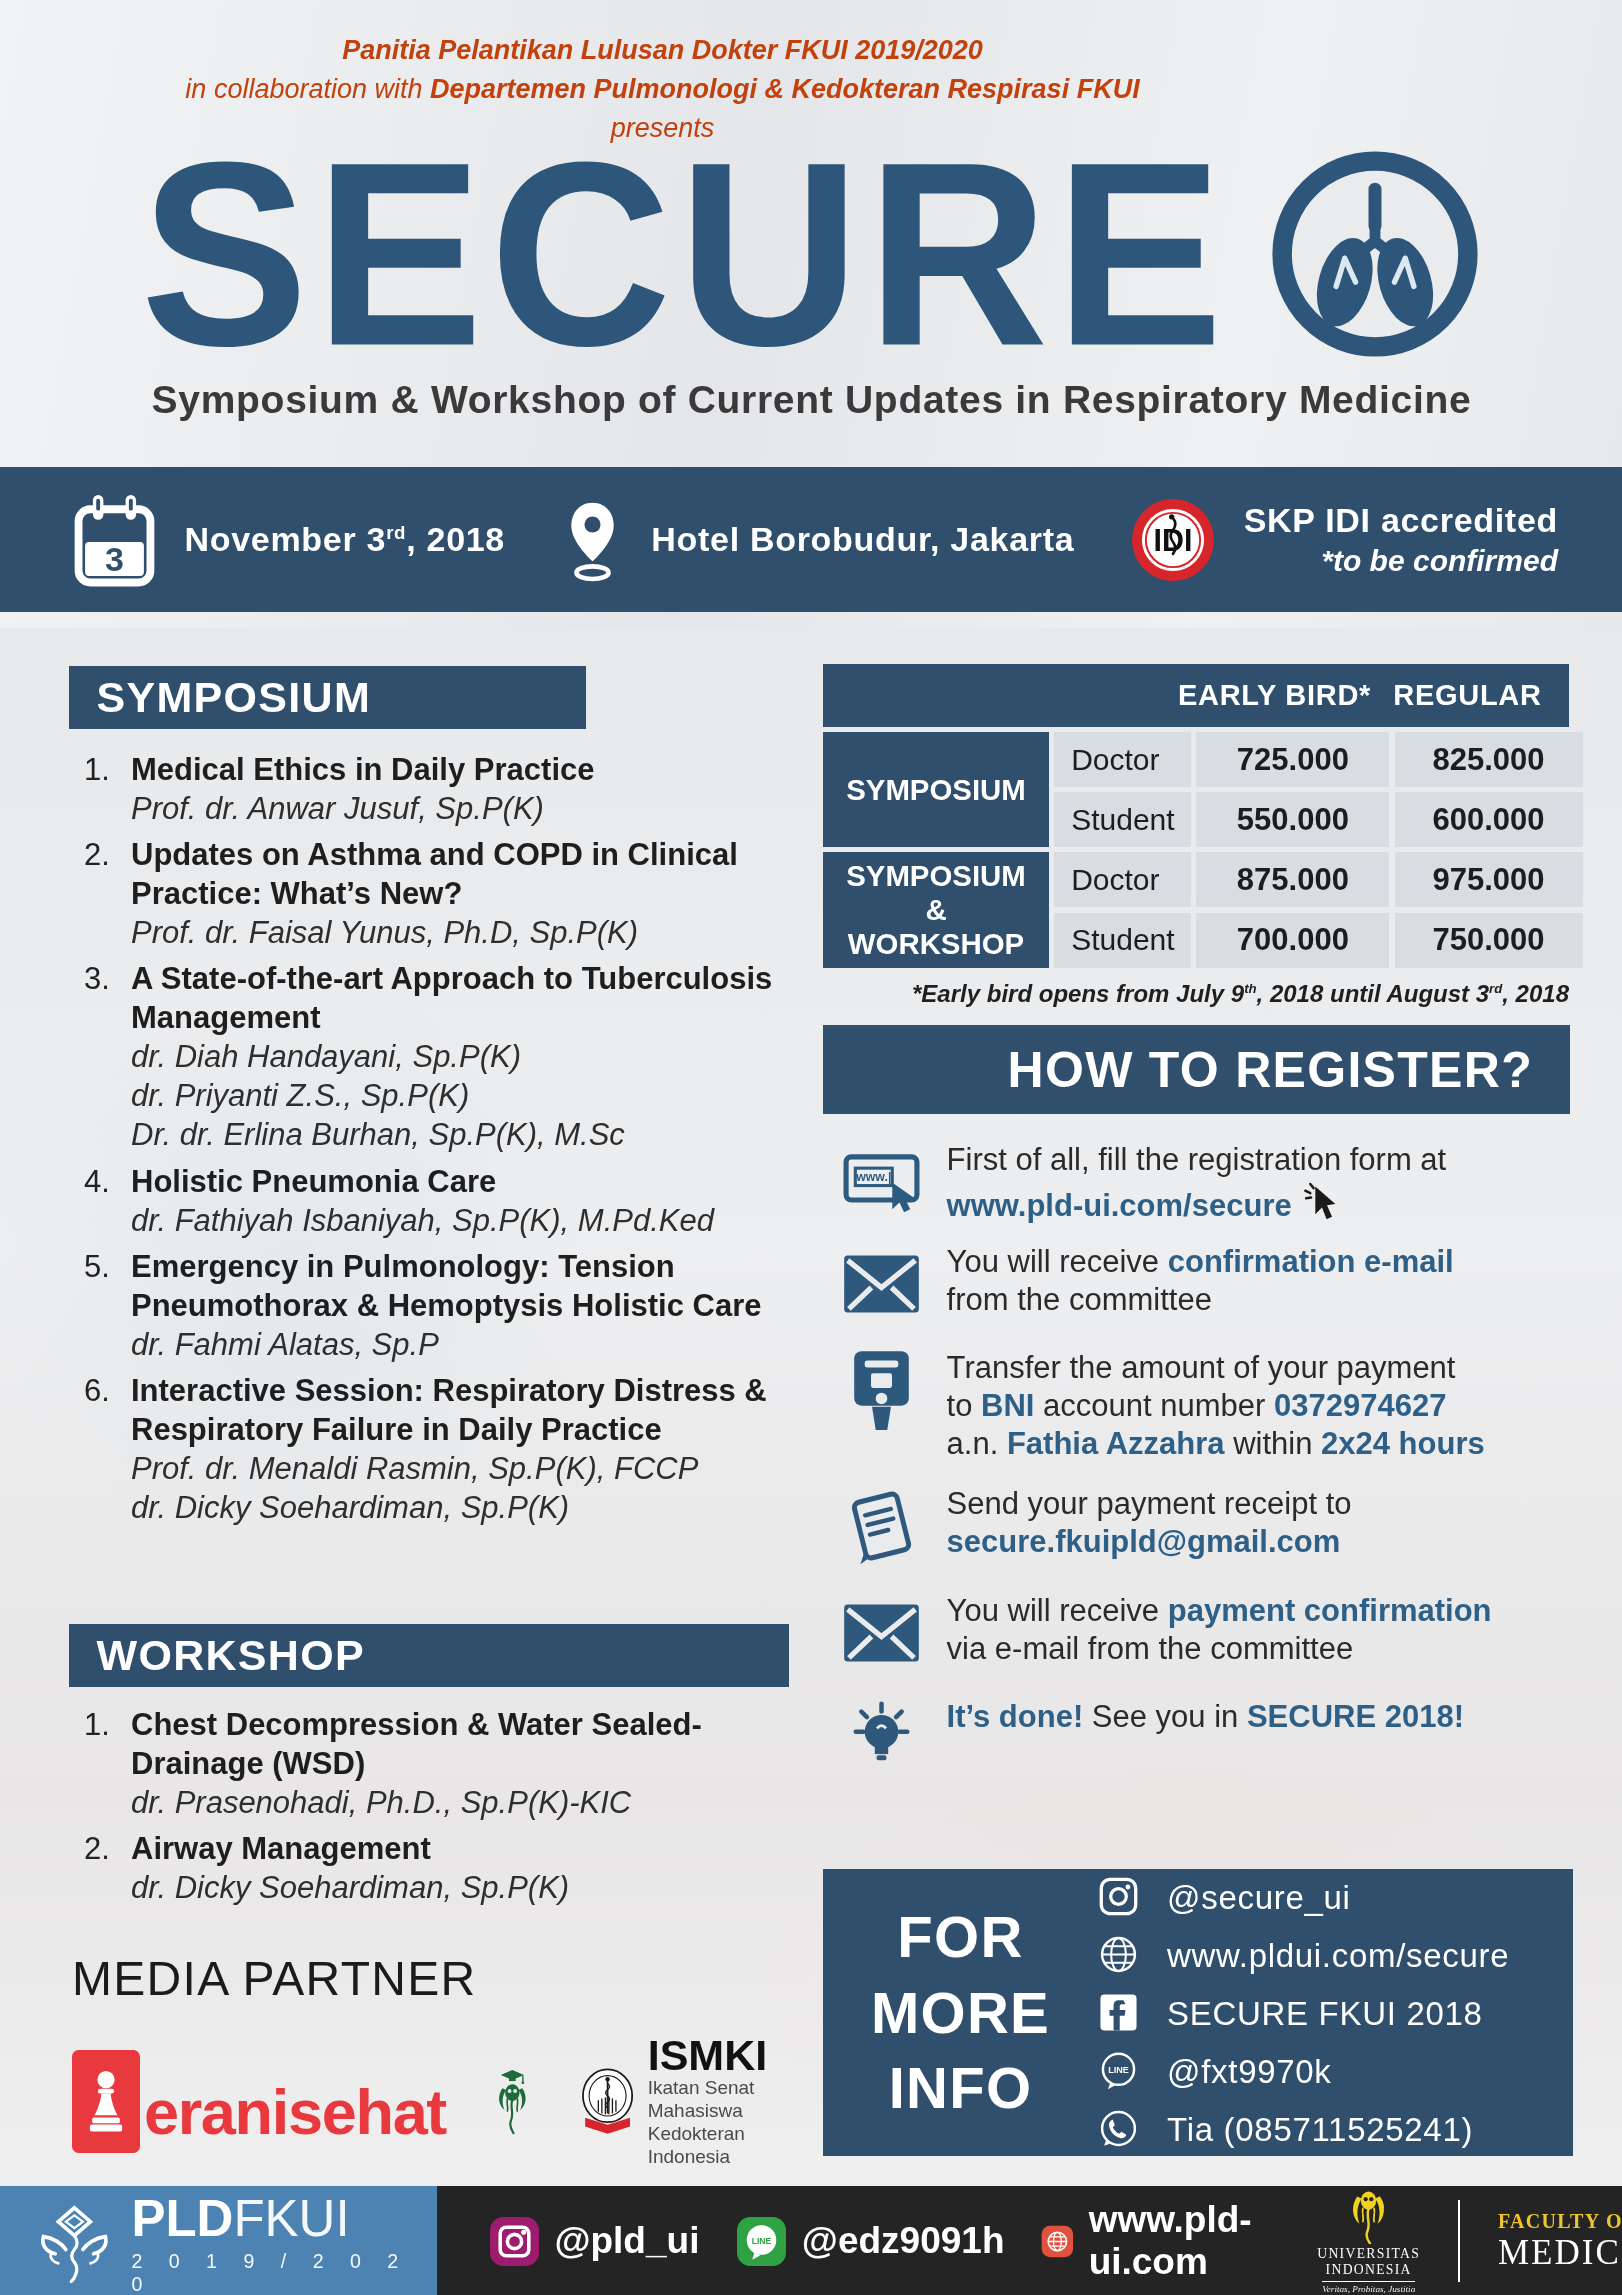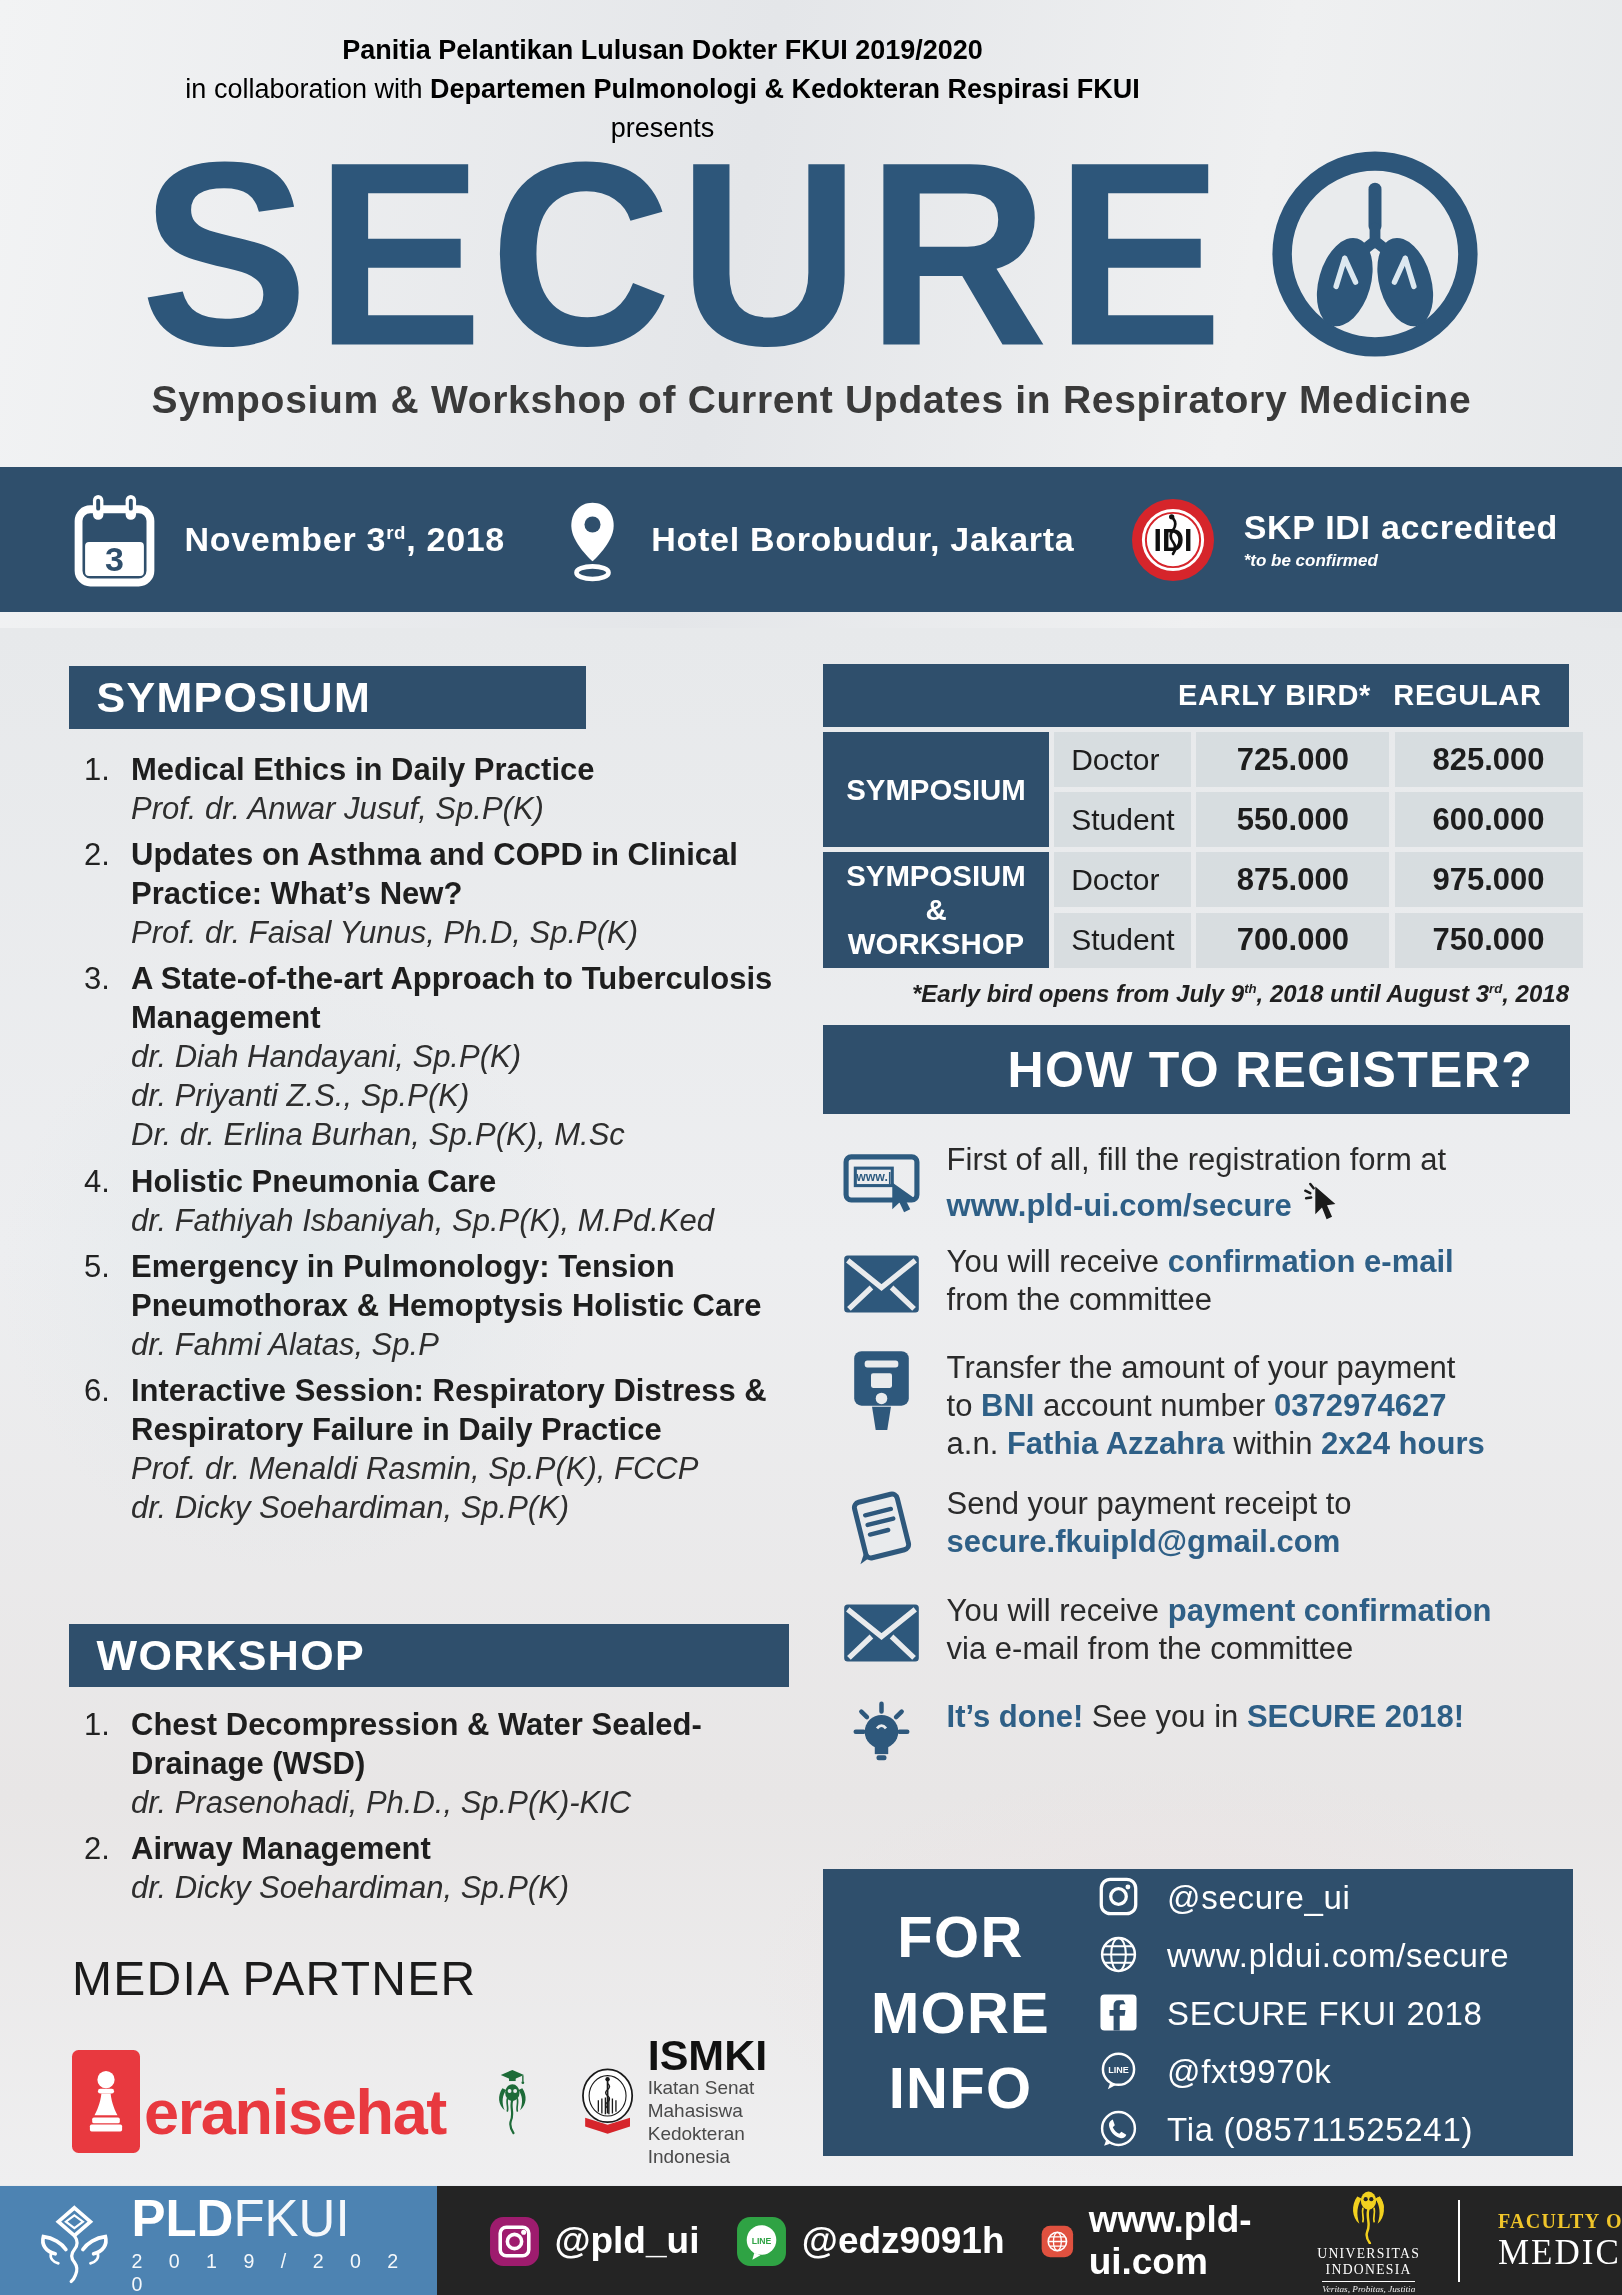--- a/index.html
+++ b/index.html
@@ -11,36 +11,36 @@
   .bg2{top:628px;left:0;right:0;height:1557px;background:linear-gradient(180deg,#e7e9eb 0%,#edeef0 40%,#e8e6e6 75%,#efeff0 100%);}
   .bg3{top:1767px;left:753px;width:870px;height:419px;background:radial-gradient(closest-side,rgba(238,224,224,.55),rgba(238,224,224,0));}
   .bg4{top:982px;left:0;width:589px;height:589px;background:radial-gradient(closest-side,rgba(214,226,230,.4),rgba(214,226,230,0));}
 
   .abs{position:absolute;}
   .icn{display:inline-block;line-height:0;}
   .icn svg{width:100%;height:100%;display:block;}
   sup{font-size:55%;vertical-align:super;line-height:0;}
 
   
-  .hdr{top:31px;left:0;width:1325px;text-align:center;color:#000000;font-size:27px;line-height:39px;}
+  .hdr{top:31px;left:0;width:1325px;text-align:center;color:#c2410c;font-size:27px;line-height:39px;font-style:italic;}
   .hdr .b{font-weight:bold;}
   
   .hero{top:128px;left:0;width:1623px;display:flex;align-items:center;justify-content:center;gap:37px;}
   .hero-title{font-size:252px;font-weight:bold;color:#2d567a;letter-spacing:6.5px;line-height:1;transform:scaleY(1.04);}
   .hero-logo{width:216px;height:216px;}
   .subtitle{top:378px;left:0;width:1623px;text-align:center;font-size:39px;font-weight:bold;color:#3a3a3a;letter-spacing:0.7px;}
 
   
   .infobar{top:467px;left:0;width:1623px;height:145px;background:#2f4f6c;display:flex;align-items:center;justify-content:space-between;padding:0 65px 0 72px;box-sizing:border-box;color:#fff;}
   .info-group{display:flex;align-items:center;gap:27.5px;}
   .info-text{font-size:34px;font-weight:bold;letter-spacing:0.7px;}
   .cal{width:85px;height:98px;}
   .pin{width:63px;height:92px;}
   .idi{width:86px;height:86px;}
-  .skp-note{font-size:17px;font-style:italic;font-weight:bold;margin-top:3.9px;}
+  .skp-note{font-size:30px;font-style:italic;font-weight:bold;text-align:right;margin-top:3.9px;}
 
   
   .sechdr{background:#2f4f6c;color:#fff;font-weight:bold;font-size:43px;letter-spacing:1.3px;display:flex;align-items:center;padding-left:27.5px;box-sizing:border-box;}
   .sym-hdr{top:666px;left:69px;width:517px;height:63px;}
   .wrk-hdr{top:1624px;left:69px;width:720px;height:63px;}
 
   
   .agenda{left:84px;width:720px;}
   .sym-list{top:750px;}
   .wrk-list{top:1705px;}

